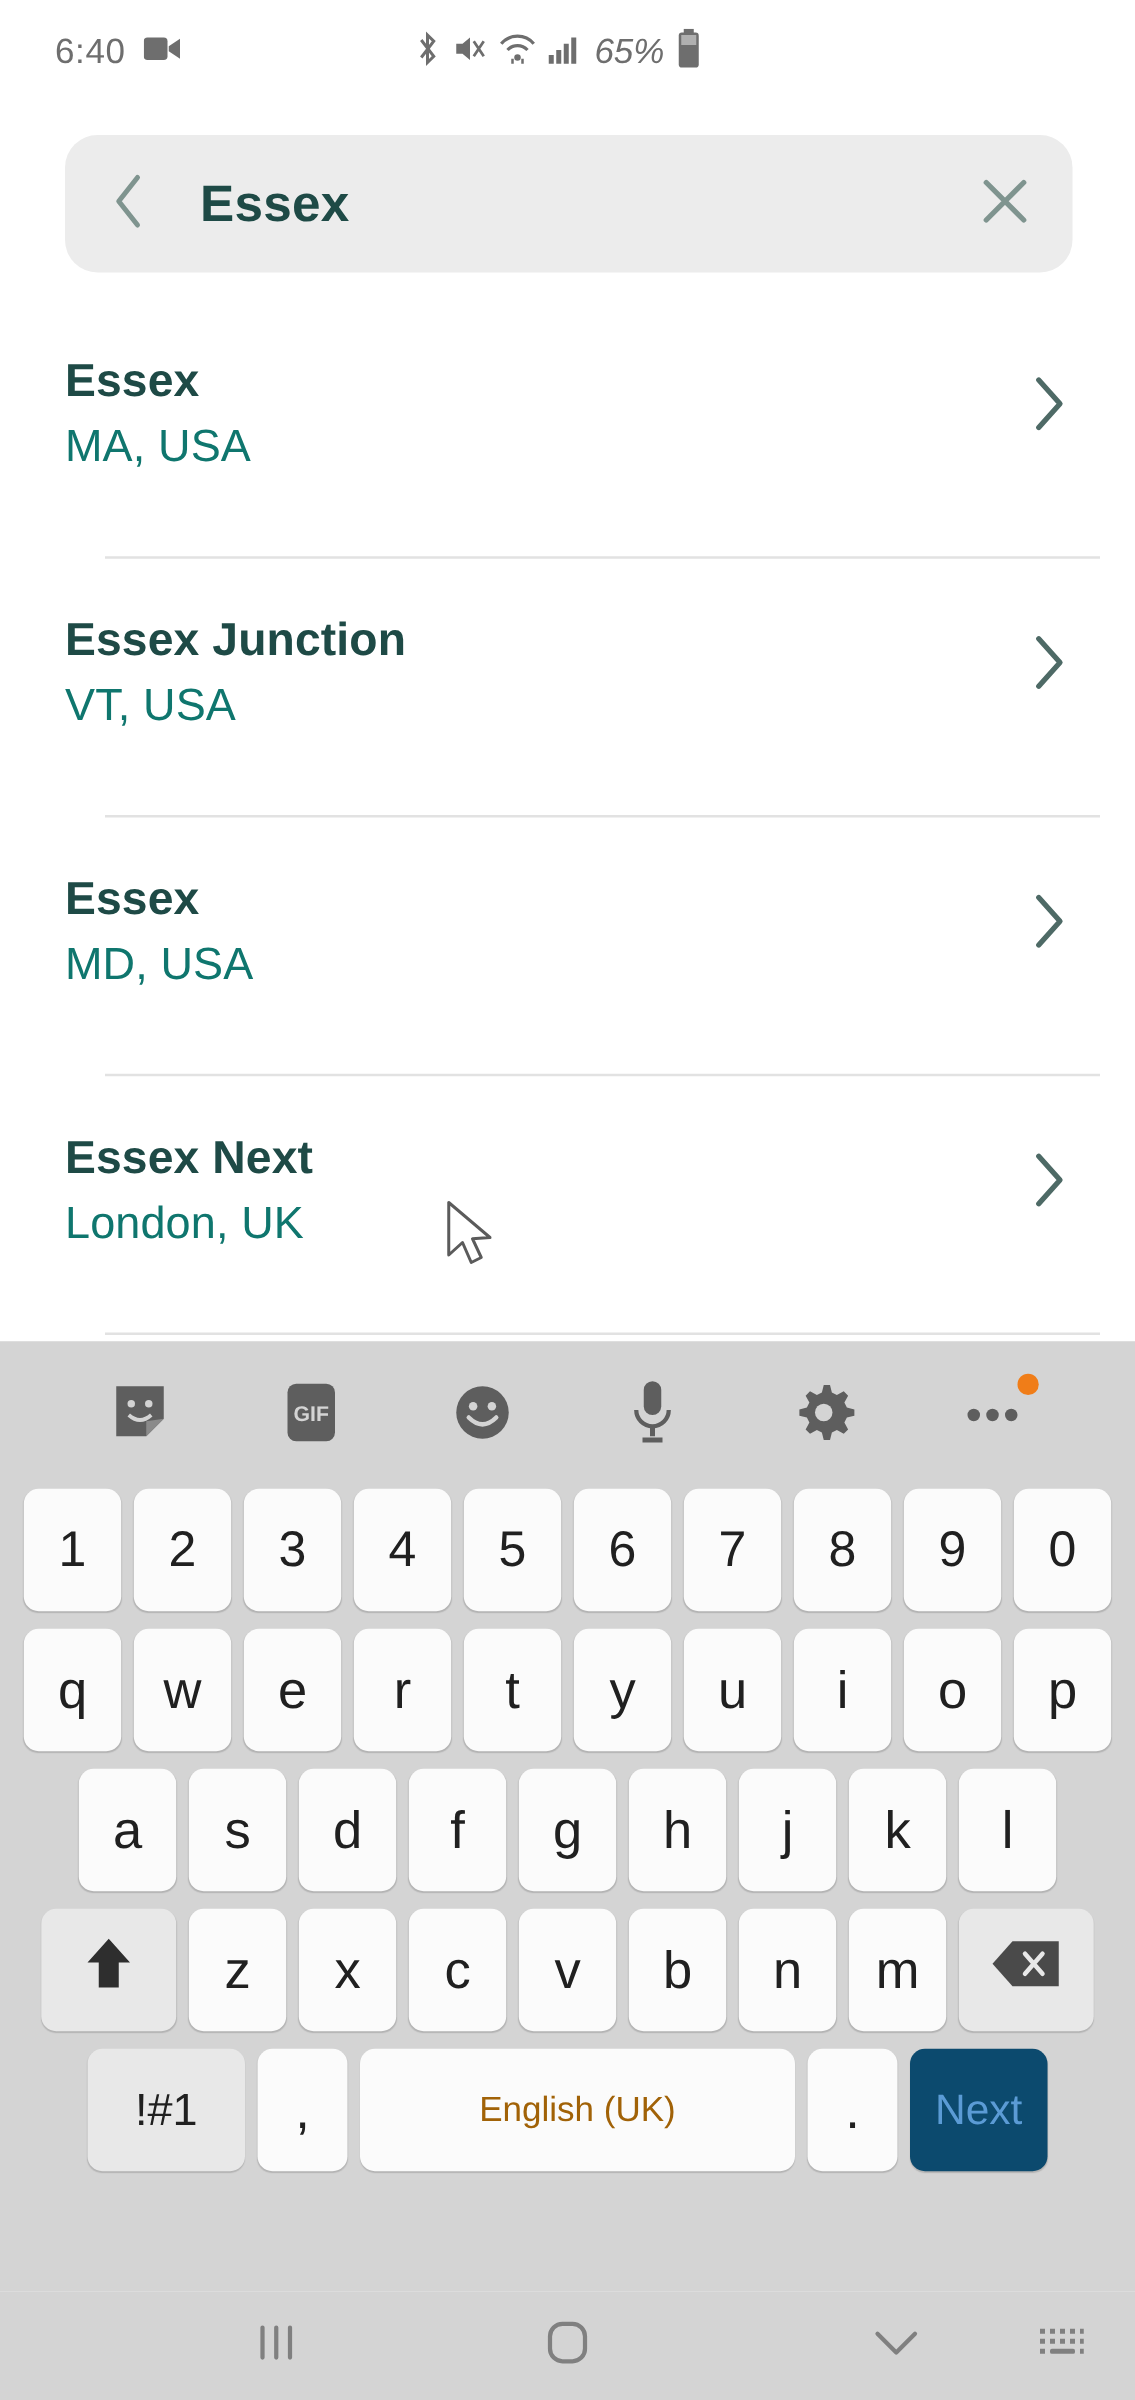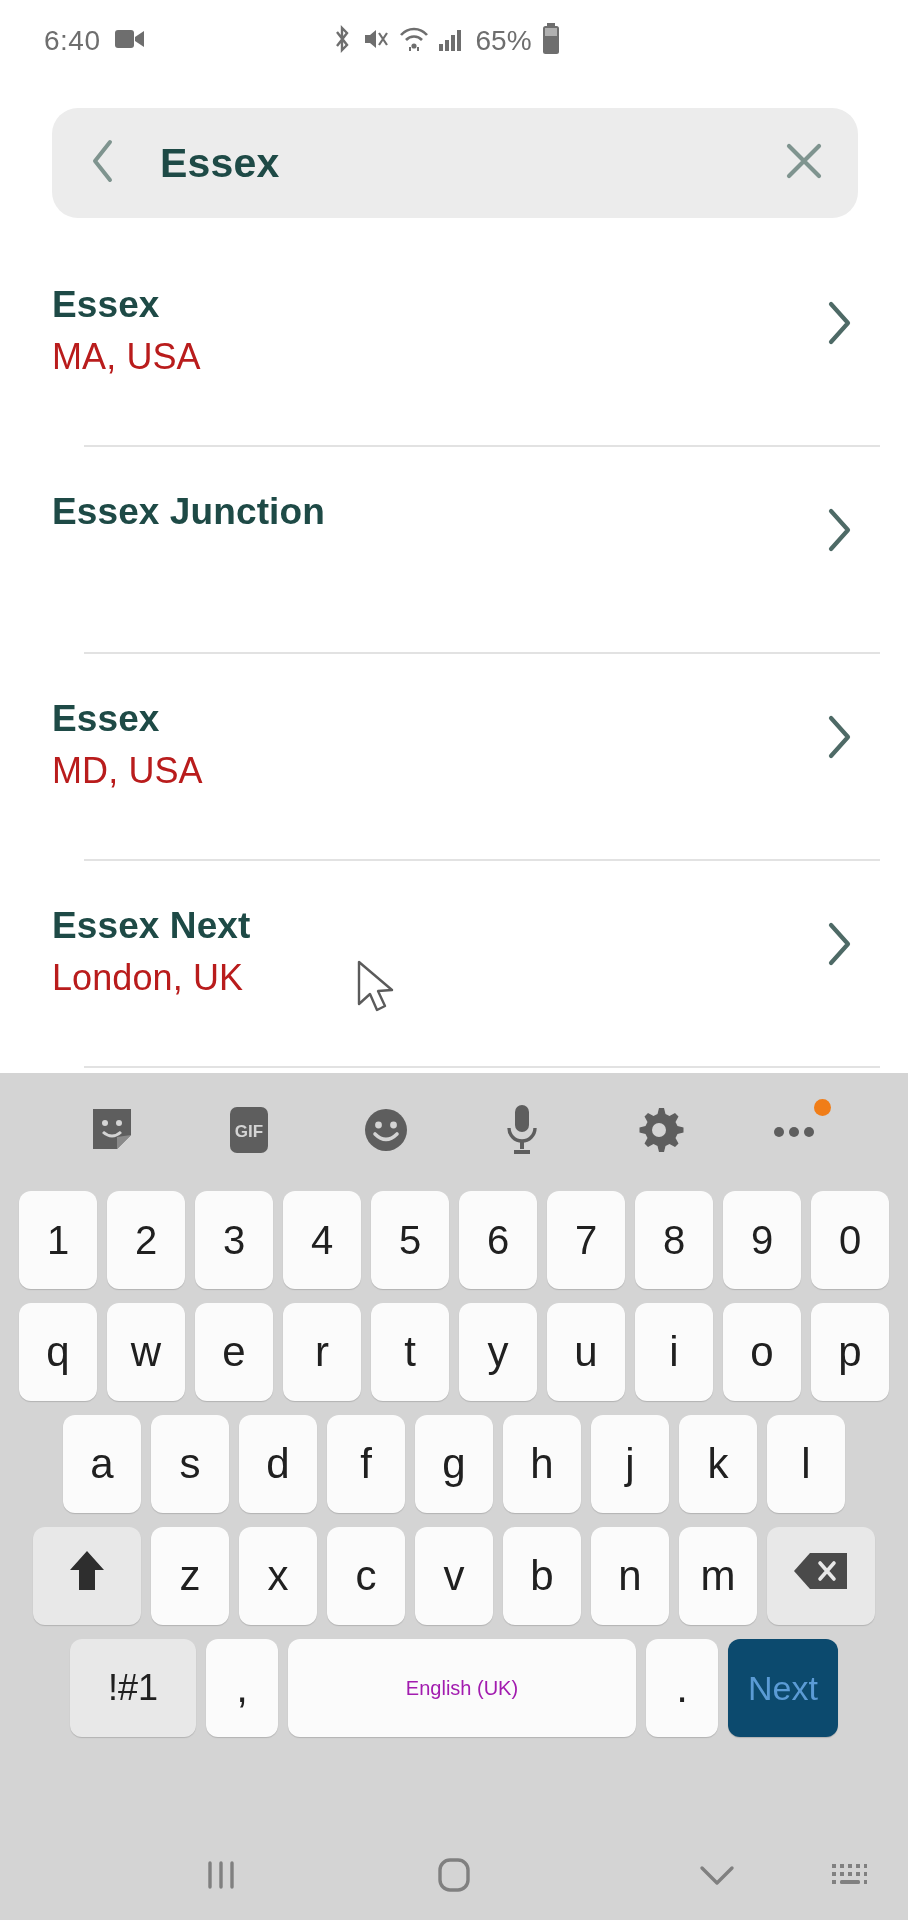--- a/index.html
+++ b/index.html
@@ -13,21 +13,21 @@
 
   
   .statusbar {
     position: absolute; top: 0; left: 0; width: 737px; height: 82px;
     display: flex; align-items: center; color: #707070;
   }
   .sb-left { display: flex; align-items: center; gap: 14px; margin-left: 44px; }
   .sb-time { font-size: 28px; color: #6e6e6e; letter-spacing: .5px; }
   .sb-right {
     position: absolute; left: 50%; transform: translateX(-38px);
-    display: flex; align-items: center; gap: 9px;
+    display: flex; align-items: center; gap: 9px; font-style: italic;
   }
   .sb-batt-text { font-size: 28px; color: #6e6e6e; margin-left: 3px; }
   .ic { display: inline-block; }
 
   
   .searchbar {
     position: absolute; left: 52px; top: 108px;
     width: 806px; height: 110px;
     background: #ececec; border-radius: 26px;
     display: flex; align-items: center;
@@ -49,21 +49,21 @@
   
   .results { position: absolute; left: 0; top: 240px; width: 908px; }
   .result-row {
     position: relative;
     height: 207px;
     display: flex; align-items: flex-start;
     padding: 44px 0 0 52px;
   }
   .result-texts { display: flex; flex-direction: column; gap: 10px; }
   .r-title { font-size: 37px; font-weight: 700; color: #1e4a46; letter-spacing: .1px; }
-  .r-sub   { font-size: 36px; font-weight: 400; color: #b91c1c; letter-spacing: .1px; }
+  .r-sub   { font-size: 36px; font-weight: 400; color: #0f766e; letter-spacing: .1px; }
   .r-chev  { position: absolute; right: 52px; top: 58px; }
   .divider {
     position: absolute; left: 84px; right: 28px; bottom: 0;
     height: 2px; background: #e2e2e2;
   }
 
   
   .cursor { position: absolute; left: 356px; top: 960px; pointer-events: none; }
 
   
@@ -88,21 +88,21 @@
     height: 98px; margin: 0 5px;
     background: #fbfbfb; border-radius: 12px;
     display: flex; align-items: center; justify-content: center;
     font-size: 42px; color: #202020; font-weight: 400;
     box-shadow: 0 1px 1px rgba(0,0,0,.16);
   }
   .key.num { width: 78px; font-size: 40px; }
   .key.ltr { width: 78px; }
   .key.gray { background: #e8e8e8; }
   .key.fn   { width: 108px; }
-  .key.space{ flex: 1; max-width: 348px; font-size: 20px; color: #a21caf; }
+  .key.space{ flex: 1; max-width: 348px; font-size: 28px; color: #a16207; }
   .key.small{ width: 72px; }
   .key.next { width: 110px; color: #5b9bd5; font-size: 34px; background:#0c4a6e; }
   .key.sym  { width: 126px; font-size: 36px; }
   .row-qwerty .key { width: 78px; }
   .row-asdf  { padding: 0 42px; }
   .row-zxcv .key.ltr { width: 78px; }
 
   
   .navbar {
     position: absolute; left: 0; top: 1833px;
@@ -198,20 +198,21 @@
         <svg width="34" height="50" viewBox="0 0 34 50">
           <path d="M9 6 L26 25 L9 44" stroke="#4e6a66" stroke-width="4.2" fill="none" stroke-linecap="round" stroke-linejoin="round"></path>
         </svg>
       </span>
       <div class="divider"></div>
     </div>
 
     <div class="result-row">
       <div class="result-texts">
         <span class="r-title">Essex Junction</span>
+        <span class="r-sub">VT, USA</span>
       </div>
       <span class="r-chev">
         <svg width="34" height="50" viewBox="0 0 34 50">
           <path d="M9 6 L26 25 L9 44" stroke="#4e6a66" stroke-width="4.2" fill="none" stroke-linecap="round" stroke-linejoin="round"></path>
         </svg>
       </span>
       <div class="divider"></div>
     </div>
 
     <div class="result-row">

